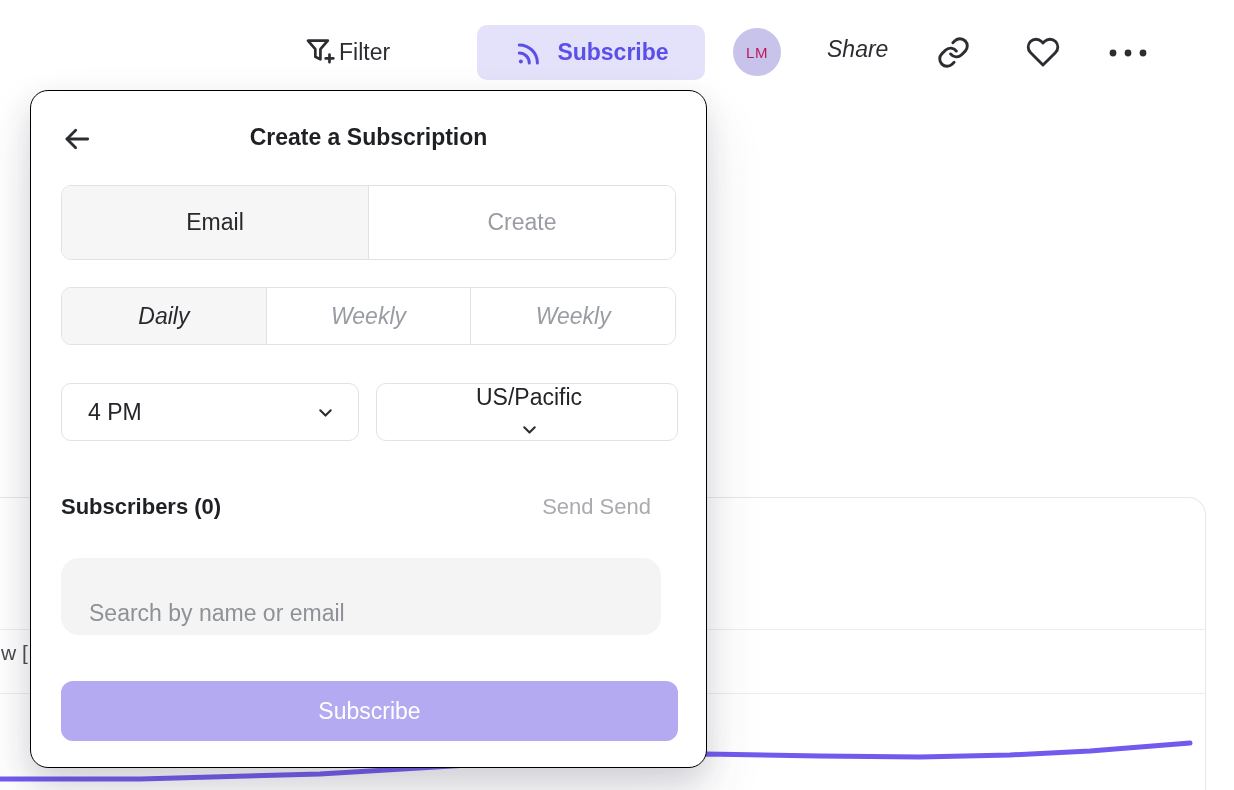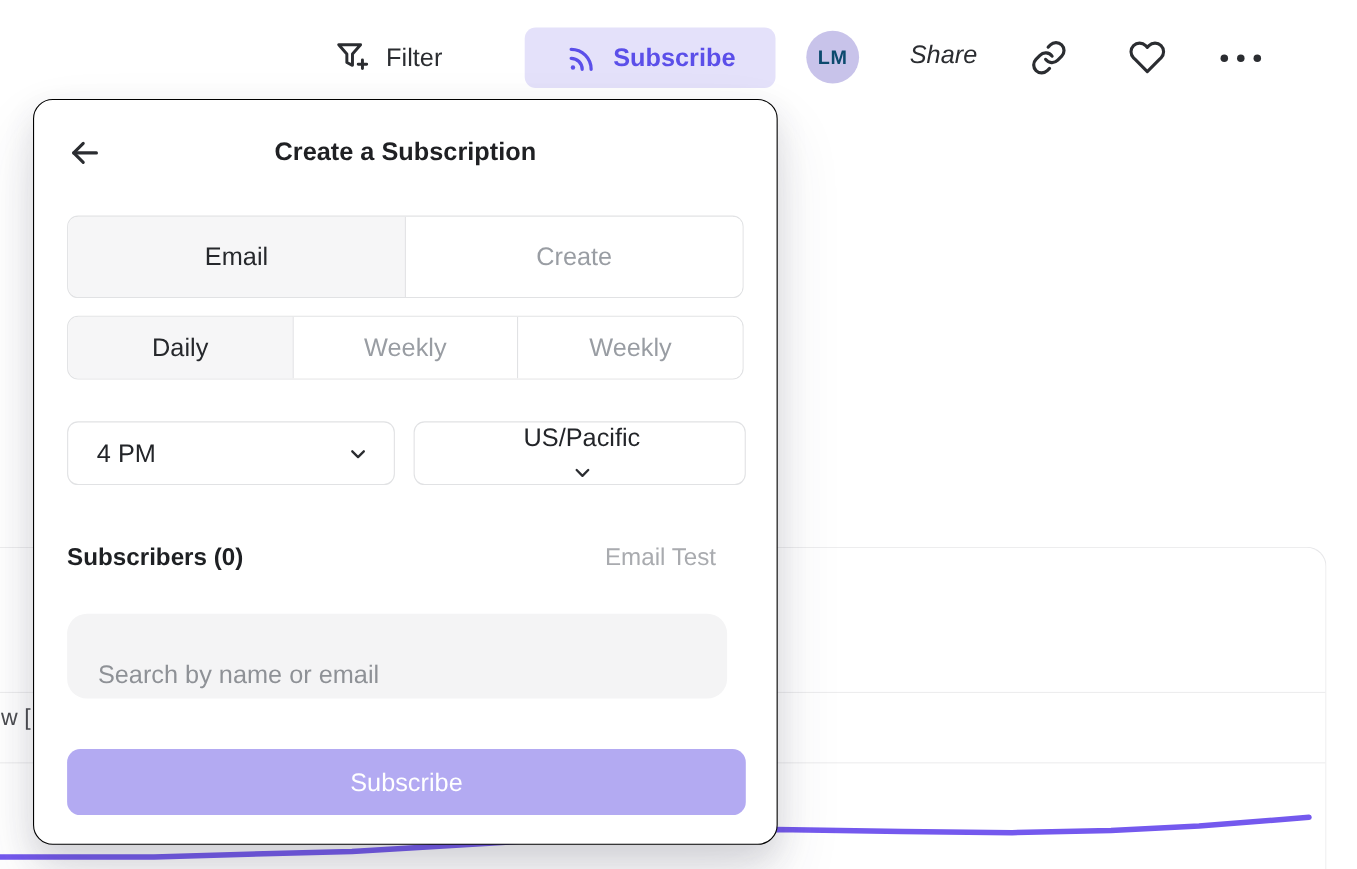--- a/index.html
+++ b/index.html
@@ -15,48 +15,48 @@
   .gridline.g1 { top:131px; }
   .gridline.g2 { top:195px; }
   .clipped-text { position:absolute; left:1px; top:641px; font-size:21px; color:#4b4c50; z-index:1; }
   .spark-svg { position:absolute; left:0; top:0; width:1234px; height:790px;
                z-index:1; pointer-events:none; }
 
   
   .toolbar { position:absolute; left:0; top:0; width:1234px; height:104px; z-index:2; }
   .tb-item { position:absolute; display:flex; align-items:center; cursor:pointer; }
   .tb-label { font-size:23px; font-weight:500; color:#2b2d31; }
-  .filter-btn { left:303px; top:30px; height:44px; gap:14px; }
+  .filter-btn { left:303px; top:30px; height:44px; gap:2px; }
   .subscribe-btn { left:477px; top:25px; width:228px; height:55px; border-radius:10px;
                    background:#e4e1fa; justify-content:center; gap:14px; }
   .subscribe-btn .tb-label { color:#5b4fe9; font-weight:600; }
   .avatar { left:733px; top:28px; width:48px; height:48px; border-radius:50%;
             background:#c8c3ea; justify-content:center; }
-  .avatar span { color:#0c4a6e; font-size:18px; font-weight:700; letter-spacing:.5px; }
+  .avatar span { color:#be185d; font-size:15px; font-weight:400; letter-spacing:.5px; }
   .share-btn { left:827px; top:36px;font-style:italic; }
   .icon-btn { top:35px; }
   .link-btn { left:936px; }
   .heart-btn { left:1026px; }
   .more-btn { left:1106px; top:40px; }
   svg.ic { display:block; }
 
   
   .popover { position:absolute; left:30px; top:90px; width:677px; height:678px;
              background:#fff; border:1px solid #000000; border-radius:18px;
              box-shadow:0 12px 28px rgba(60,60,80,.14), 0 30px 60px rgba(60,60,80,.12);
              z-index:3; }
   .pop-header { position:absolute; left:0; top:33px; width:100%; text-align:center; }
   .pop-title { font-size:23px; font-weight:600; color:#1f2023; }
   .back-btn { position:absolute; left:30px; top:29px; width:40px; height:38px;
               display:flex; align-items:center; cursor:pointer; }
 
   .segmented { position:absolute; left:30px; display:flex; width:615px;
                border:1px solid #e1e2e4; border-radius:10px; overflow:hidden; background:#fff; }
-  .seg-channel { top:105px; height:75px; }
-  .seg-freq { top:196px; height:58px; }
+  .seg-channel { top:94px; height:75px; }
+  .seg-freq { top:196px; height:58px;font-style:italic; }
   .segment { flex:1; display:flex; align-items:center; justify-content:center;
              font-size:23px; color:#999da3; cursor:pointer; background:#fff; }
   .segment + .segment { border-left:1px solid #e1e2e4; }
   .segment.active { background:#f6f6f7; color:#26282c; font-weight:500; }
 
   .select { position:absolute; top:292px; height:58px; border:1px solid #e1e2e4;
             border-radius:10px; display:flex; align-items:center; justify-content:space-between;
             padding:0 22px 0 26px; cursor:pointer; background:#fff; }
   .select-time { left:30px; width:298px; }
   .select-tz { left:345px; width:302px;flex-direction:column; }
@@ -173,21 +173,21 @@
 
     <div class="select select-tz">
       <span class="select-value">US/Pacific</span>
       <svg class="ic" width="21" height="21" viewBox="0 0 24 24" fill="none" stroke="#2b2d31" stroke-width="2.4" stroke-linecap="round" stroke-linejoin="round">
         <path d="M6 9.5 12 15.5 18 9.5"></path>
       </svg>
     </div>
 
     <div class="subs-row">
       <span class="subs-label">Subscribers (0)</span>
-      <span class="send-test">Email Test</span>
+      <span class="send-test">Send Send</span>
     </div>
 
     <div class="search-box">
       <input type="text" placeholder="Search by name or email" style="">
     </div>
 
     <button class="submit-btn" disabled="">Subscribe</button>
   </div>
 
 </div>

